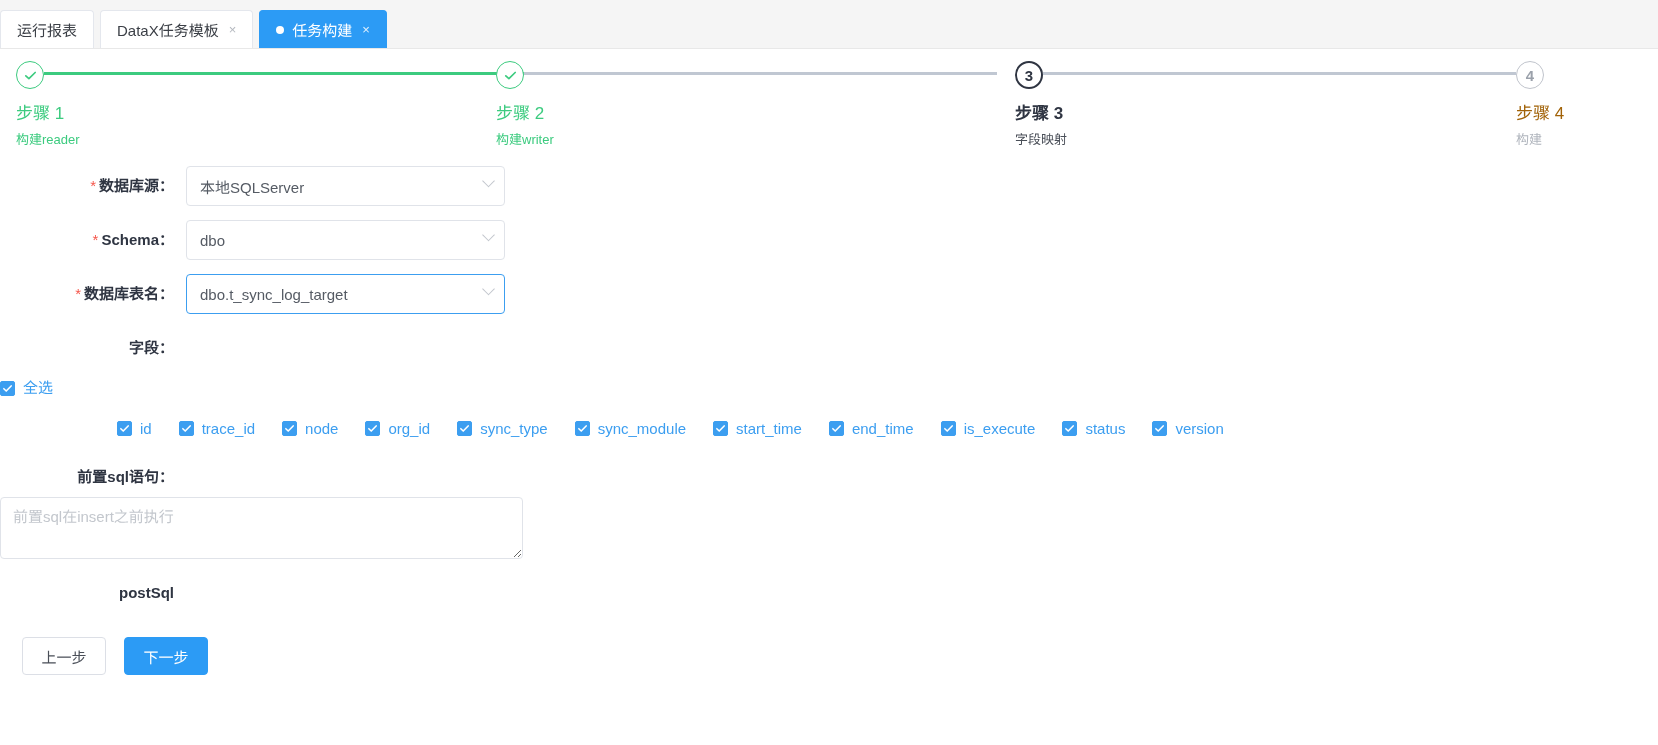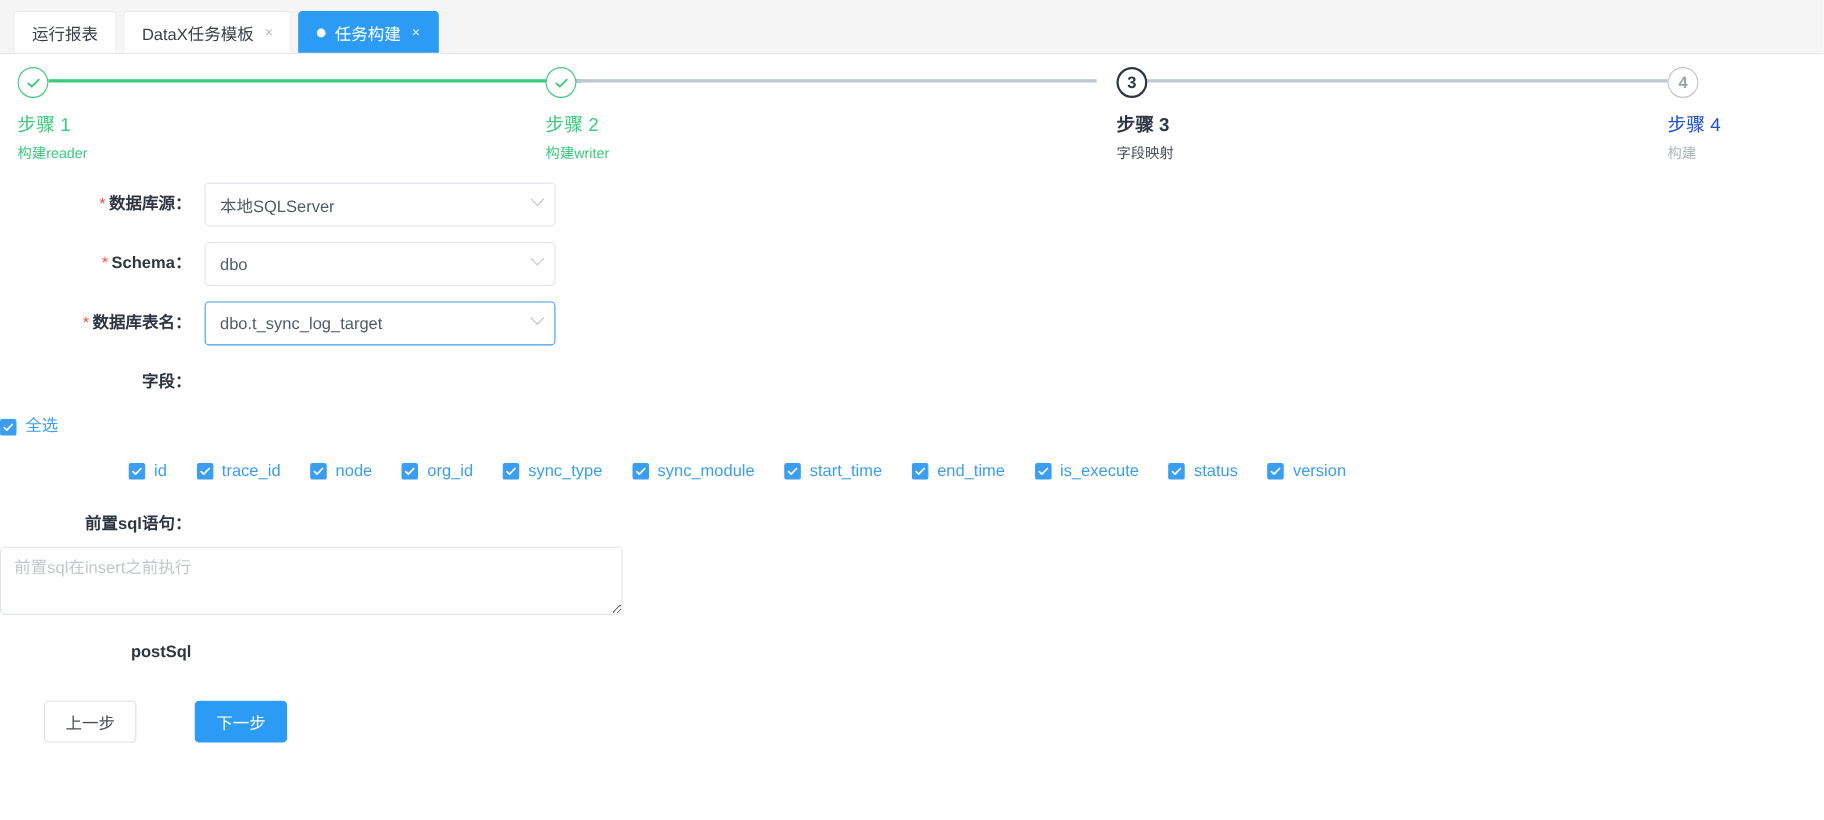--- a/index.html
+++ b/index.html
@@ -13,21 +13,20 @@
   }
 
   
   .tabbar {
     position: relative;
     height: 49px;
     background: #f5f5f5;
     border-bottom: 1px solid #e8e8e8;
     display: flex;
     align-items: flex-end;
-    padding-left: 12px;
   }
   .tab {
     height: 38px;
     margin-right: 6px;
     padding: 0 16px;
     display: flex;
     align-items: center;
     background: #ffffff;
     border: 1px solid #e4e7ed;
     border-bottom: none;
@@ -96,21 +95,21 @@
     top: 13px;
     height: 3px;
     background: #c0c7d2;
     z-index: 1;
   }
   .step.done .step-line { background: #3ccb7f; }
 
   .step-title {
     margin-top: 8px;
     font-size: 17px;
-    color: #1d4ed8;
+    color: #a16207;
     white-space: nowrap;
   }
   .step.done .step-title { color: #3ccb7f; }
   .step.active .step-title { color: #2f3542; font-weight: bold; }
 
   .step-desc {
     margin-top: 5px;
     font-size: 13px;
     color: #b0b5bd;
     white-space: nowrap;
@@ -200,42 +199,41 @@
 
   .fields-row {
     display: flex;
     align-items: center;
     flex-wrap: nowrap;
     margin: 12px 0 4px 0;
   }
   .fields-row .cb { margin-right: 27px; }
 
   textarea.ta {
-    width: 566px;
+    width: 523px;
     height: 62px;
     border: 1px solid #e0e3e9;
     border-radius: 4px;
     padding: 8px 12px;
     font-size: 15px;
     font-family: "Liberation Sans", "DejaVu Sans", sans-serif;
     color: #555b64;
     resize: vertical;
     outline: none;
     background: #fff;
     line-height: 1.5;
   }
   textarea.ta::placeholder { color: #c3c7cd; }
 
   
   .btnbar {
     display: flex;
     align-items: center;
-    padding-left: 40px;
+    padding-left: 22px;
     margin-top: 24px;
-    gap: 35px;
   }
   .btn {
     height: 38px;
     min-width: 84px;
     padding: 0 18px;
     border-radius: 4px;
     font-size: 15px;
     display: inline-flex;
     align-items: center;
     justify-content: center;

